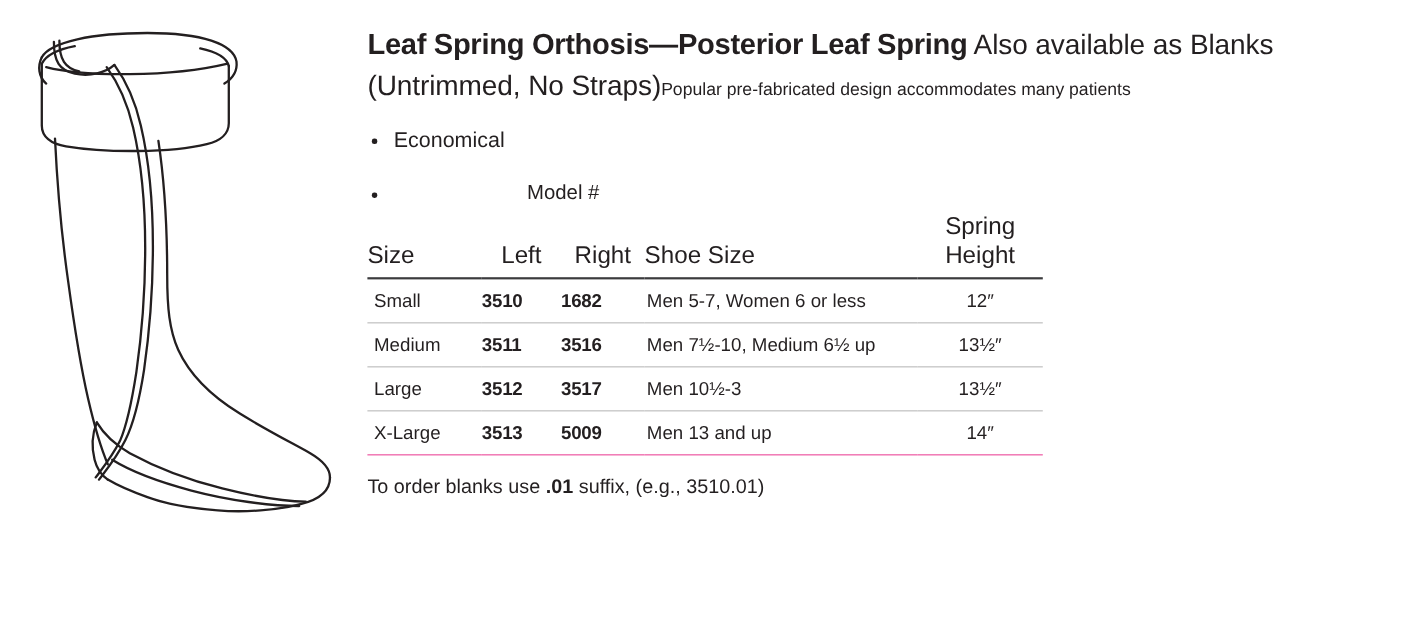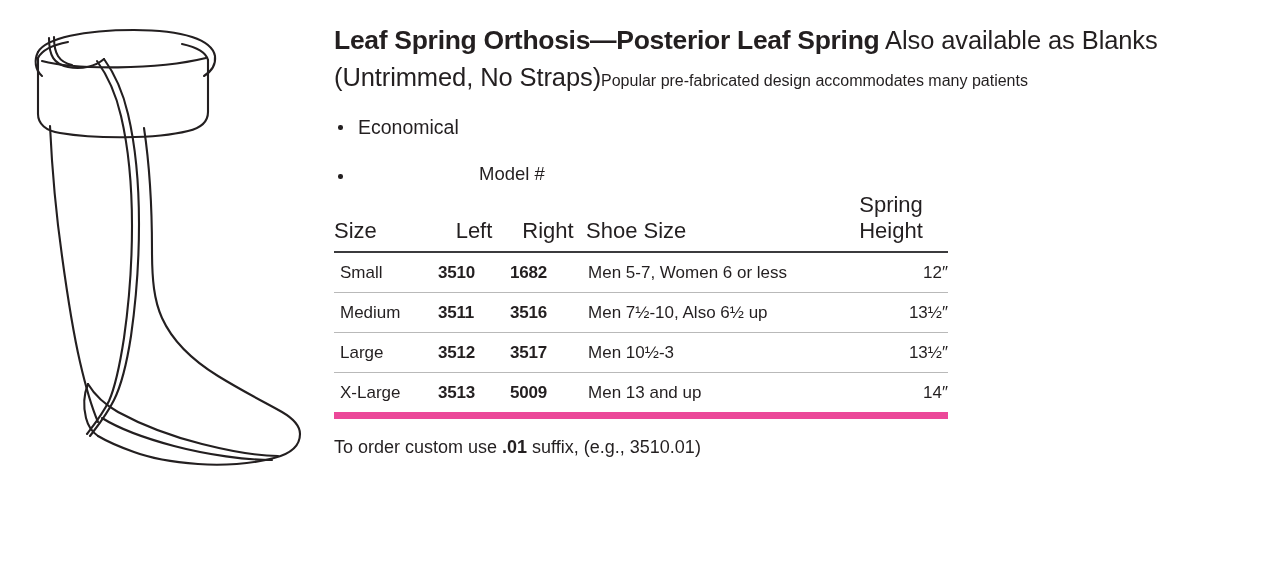--- a/index.html
+++ b/index.html
@@ -128,27 +128,27 @@
 
   table.spec tbody td {
     font-size: 17px;
     font-weight: 400;
     padding: 10px 0 9px 0;
     border-bottom: 1px solid #b9b9b9;
     vertical-align: middle;
     white-space: nowrap;
   }
   table.spec tbody tr:last-child td {
-    border-bottom: 7px solid #ec4899;
+    border-bottom: 1px solid #ec4899;
   }
   table.spec td.model {
     font-weight: 700;
     letter-spacing: -0.2px;
   }
-  table.spec td.center { text-align: right; }
+  table.spec td.center { text-align: center; }
   table.spec td.size { padding-left: 6px; }
   table.spec td.shoe { padding-left: 2px; }
 
   .footnote {
     margin: 16px 0 0 0;
     font-size: 18px;
     line-height: 24px;
     font-weight: 400;
   }
   .footnote b { font-weight: 700; }
@@ -262,21 +262,21 @@
             <td class="size">Small</td>
             <td class="model">3510</td>
             <td class="model">1682</td>
             <td class="shoe">Men 5-7, Women 6 or less</td>
             <td class="center">12″</td>
           </tr>
           <tr>
             <td class="size">Medium</td>
             <td class="model">3511</td>
             <td class="model">3516</td>
-            <td class="shoe">Men 7½-10, Also 6½ up</td>
+            <td class="shoe">Men 7½-10, Medium 6½ up</td>
             <td class="center">13½″</td>
           </tr>
           <tr>
             <td class="size">Large</td>
             <td class="model">3512</td>
             <td class="model">3517</td>
             <td class="shoe">Men 10½-3</td>
             <td class="center">13½″</td>
           </tr>
           <tr>
@@ -284,17 +284,17 @@
             <td class="model">3513</td>
             <td class="model">5009</td>
             <td class="shoe">Men 13 and up</td>
             <td class="center">14″</td>
           </tr>
         </tbody>
       </table>
     </div>
 
     <p class="footnote">
-      <span>To order custom use </span><b>.01</b><span> suffix, (e.g., 3510.01)</span>
+      <span>To order blanks use </span><b>.01</b><span> suffix, (e.g., 3510.01)</span>
     </p>
 
   </div>
 </div>
 
 </body></html>

